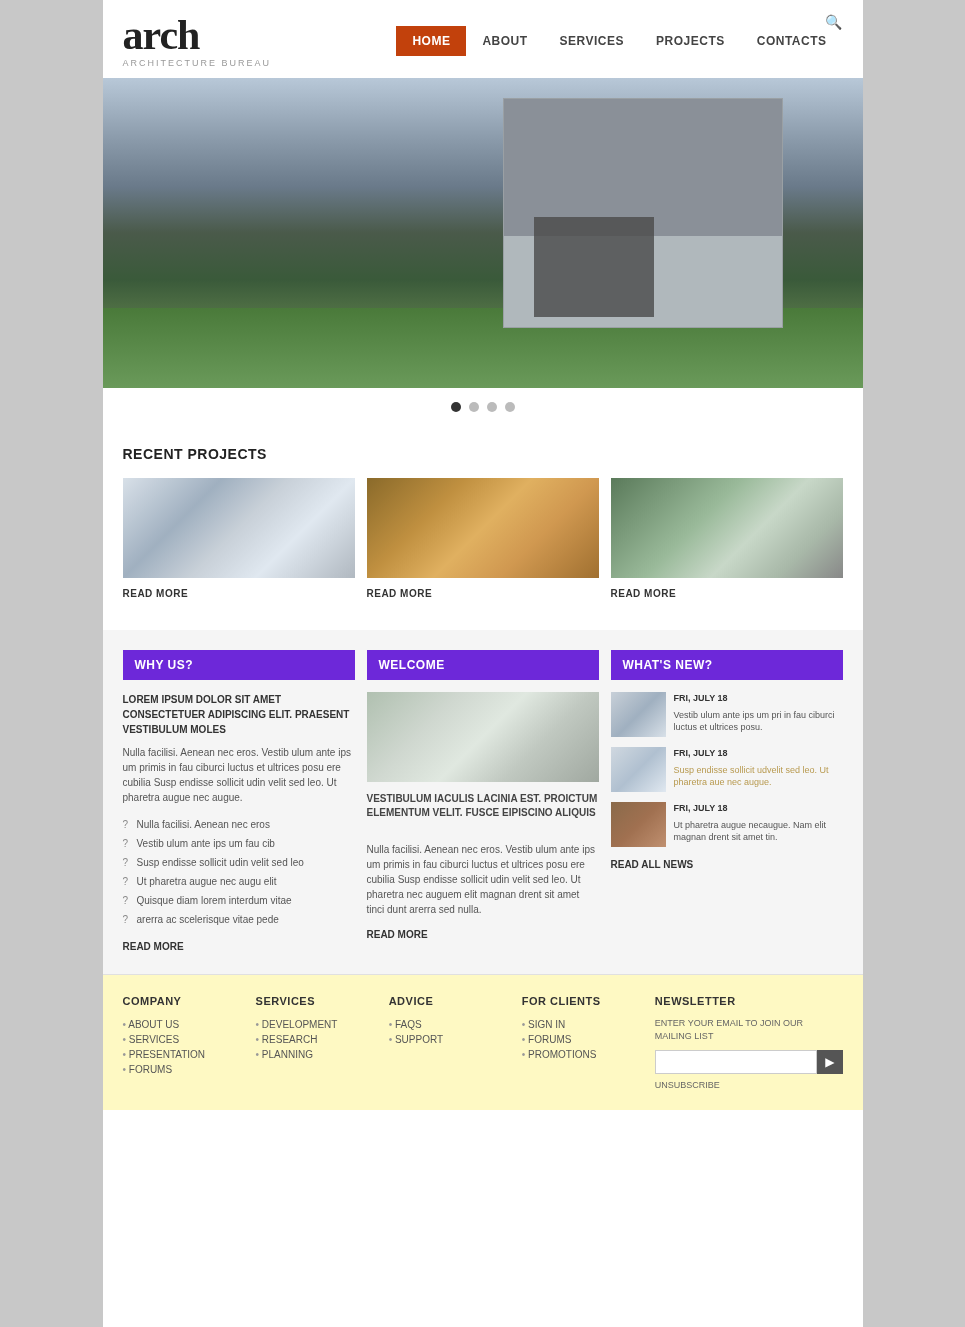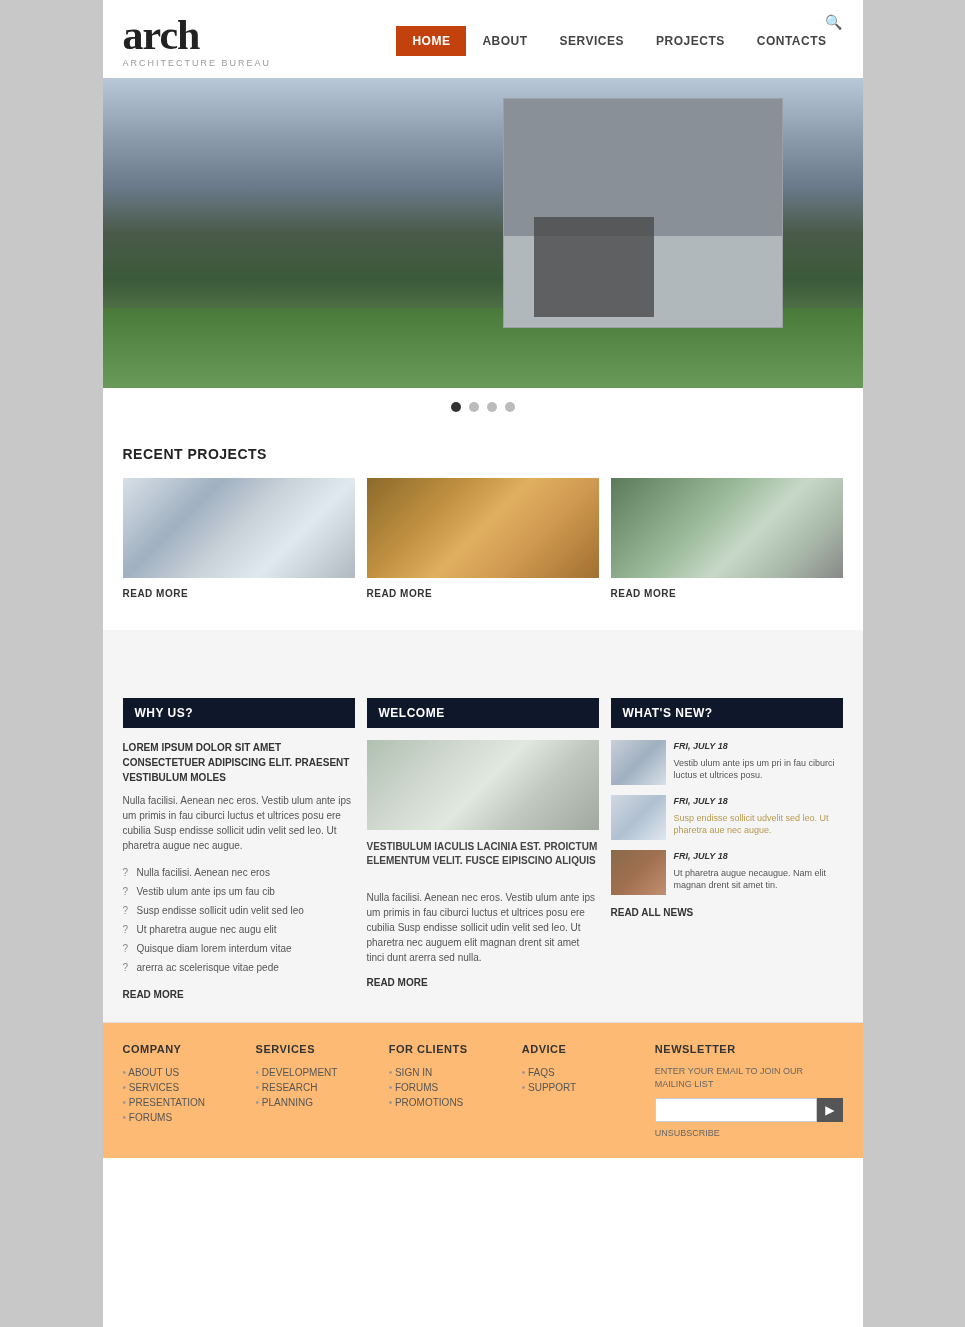--- a/index.html
+++ b/index.html
@@ -197,29 +197,28 @@
     .three-cols {
       display: grid;
       grid-template-columns: 1fr 1fr 1fr;
       gap: 12px;
       padding: 20px;
       background: #f5f5f5;
       margin-top: 10px;
     }
     .col-box {}
     .col-header {
-      background: #0f172a;
+      background: #6d28d9;
       color: #fff;
       font-size: 12px;
       font-weight: bold;
       text-transform: uppercase;
       padding: 8px 12px;
       margin-bottom: 12px;
       letter-spacing: 0.5px;
-      margin-top: 48px;
     }
     .col-body {
       font-size: 10px;
       color: #555;
       line-height: 1.5;
     }
     .col-body-title {
       font-size: 10px;
       font-weight: bold;
       text-transform: uppercase;
@@ -280,21 +279,20 @@
     .news-thumb-3 {
       background: linear-gradient(135deg, #8a6a4a, #a07050, #c09070);
     }
     .news-content {}
     .news-date {
       font-size: 9px;
       font-weight: bold;
       text-transform: uppercase;
       color: #333;
       margin-bottom: 3px;
-      font-style: italic;
     }
     .news-text {
       font-size: 9px;
       color: #555;
       line-height: 1.4;
     }
     .news-text.highlight {
       color: #b89a50;
     }
     .col-readmore {
@@ -302,21 +300,21 @@
       font-weight: bold;
       text-transform: uppercase;
       color: #333;
       cursor: pointer;
       margin-top: 10px;
       display: block;
     }
 
     
     .footer-top {
-      background: #fdba74;
+      background: #fef9c3;
       padding: 20px 20px;
       display: grid;
       grid-template-columns: 1fr 1fr 1fr 1fr 1.5fr;
       gap: 8px;
       border-top: 1px solid #e0e0e0;
     }
     .footer-col-title {
       font-size: 11px;
       font-weight: bold;
       text-transform: uppercase;
@@ -528,30 +526,30 @@
       </div>
 
       <div class="footer-col">
         <div class="footer-col-title">SERVICES</div>
         <span class="footer-link">DEVELOPMENT</span>
         <span class="footer-link">RESEARCH</span>
         <span class="footer-link">PLANNING</span>
       </div>
 
       <div class="footer-col">
+        <div class="footer-col-title">ADVICE</div>
+        <span class="footer-link">FAQS</span>
+        <span class="footer-link">SUPPORT</span>
+      </div>
+
+      <div class="footer-col">
         <div class="footer-col-title">FOR CLIENTS</div>
         <span class="footer-link">SIGN IN</span>
         <span class="footer-link">FORUMS</span>
         <span class="footer-link">PROMOTIONS</span>
-      </div>
-
-      <div class="footer-col">
-        <div class="footer-col-title">ADVICE</div>
-        <span class="footer-link">FAQS</span>
-        <span class="footer-link">SUPPORT</span>
       </div>
 
       <div class="footer-col">
         <div class="footer-col-title">NEWSLETTER</div>
         <div class="newsletter-text">ENTER YOUR EMAIL TO JOIN OUR MAILING LIST</div>
         <div class="newsletter-form">
           <input class="newsletter-input" type="email" style="">
           <button class="newsletter-btn">▶</button>
         </div>
         <span class="unsubscribe">UNSUBSCRIBE</span>

